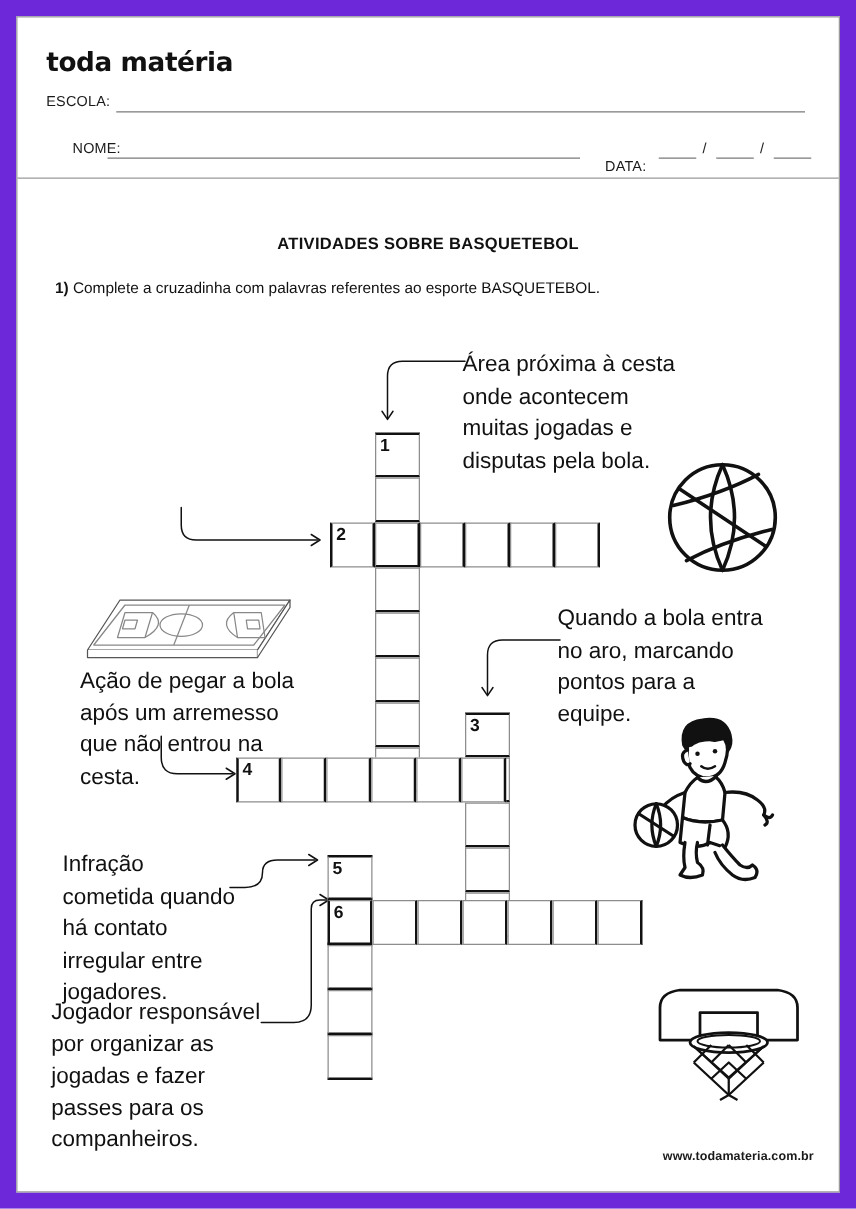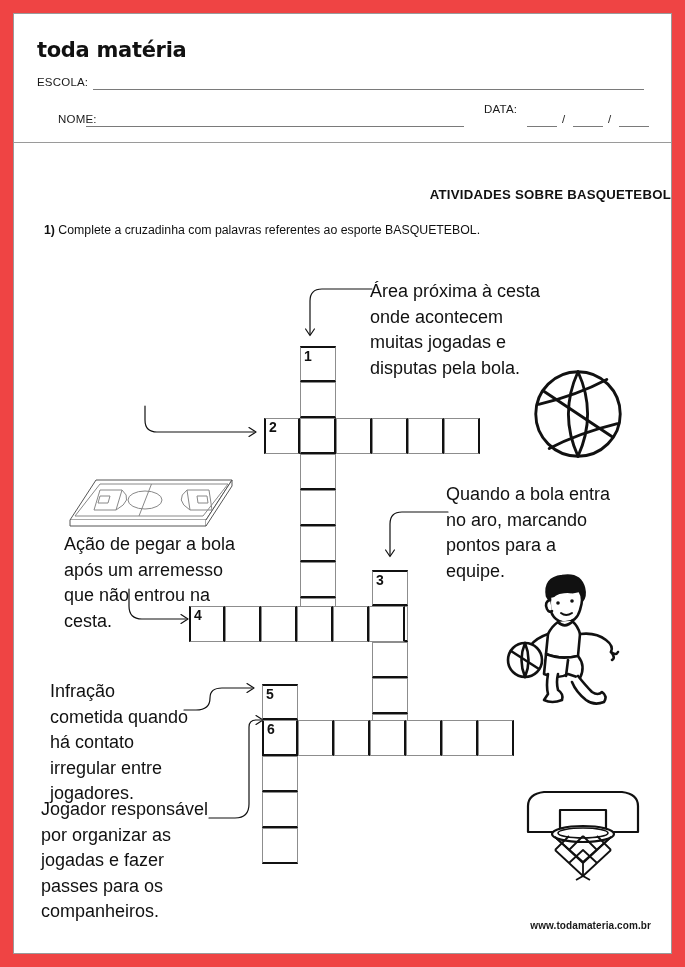--- a/index.html
+++ b/index.html
@@ -5,21 +5,21 @@
   * { box-sizing: border-box; }
   html, body {
     margin: 0; padding: 0;
     width: 685px; height: 967px;
     background: #ffffff;
     font-family: "Liberation Sans", sans-serif;
   }
   #page {
     position: relative;
     width: 685px; height: 967px;
-    background: #ef4444;
+    background: #6d28d9;
     overflow: hidden;
   }
   .sheet {
     position: absolute;
     left: 13px; top: 13px;
     width: 659px; height: 941px;
     border: 1px solid #9a9a9a;
     background: #fff;
   }
   
@@ -46,21 +46,21 @@
   }
   .rule {
     position: absolute;
     border-bottom: 1px solid #7a7a7a;
     height: 0;
   }
   
   .title {
     position: absolute;
     left: 0; top: 173px; width: 657px;
-    text-align: right;
+    text-align: center;
     font-size: 13.2px;
     font-weight: 700;
     letter-spacing: 0.25px;
     color: #111;
   }
   .instruction {
     position: absolute;
     left: 30px; top: 209px;
     font-size: 12.3px;
     color: #111;
@@ -127,21 +127,21 @@
 
     <div class="header-box">
       <div class="brand">toda matéria</div>
 
       <div class="field-label" style="left:23px; top:62px;">ESCOLA:</div>
       <div class="rule" style="left:79px; top:75px; width:551px;"></div>
 
       <div class="field-label" style="left:23px; top:99px;margin-left:21px;">NOME:</div>
       <div class="rule" style="left:72px; top:112px; width:378px;"></div>
 
-      <div class="field-label" style="left:470px; top:89px;">DATA:</div>
+      <div class="field-label" style="left:470px; top:114px;">DATA:</div>
       <div class="rule" style="left:513px; top:112px; width:30px;"></div>
       <div class="field-label" style="left:548px; top:99px;">/</div>
       <div class="rule" style="left:559px; top:112px; width:30px;"></div>
       <div class="field-label" style="left:594px; top:99px;">/</div>
       <div class="rule" style="left:605px; top:112px; width:30px;"></div>
     </div>
 
     <div class="title">ATIVIDADES SOBRE BASQUETEBOL</div>
     <div class="instruction">
       <b>1)</b>

